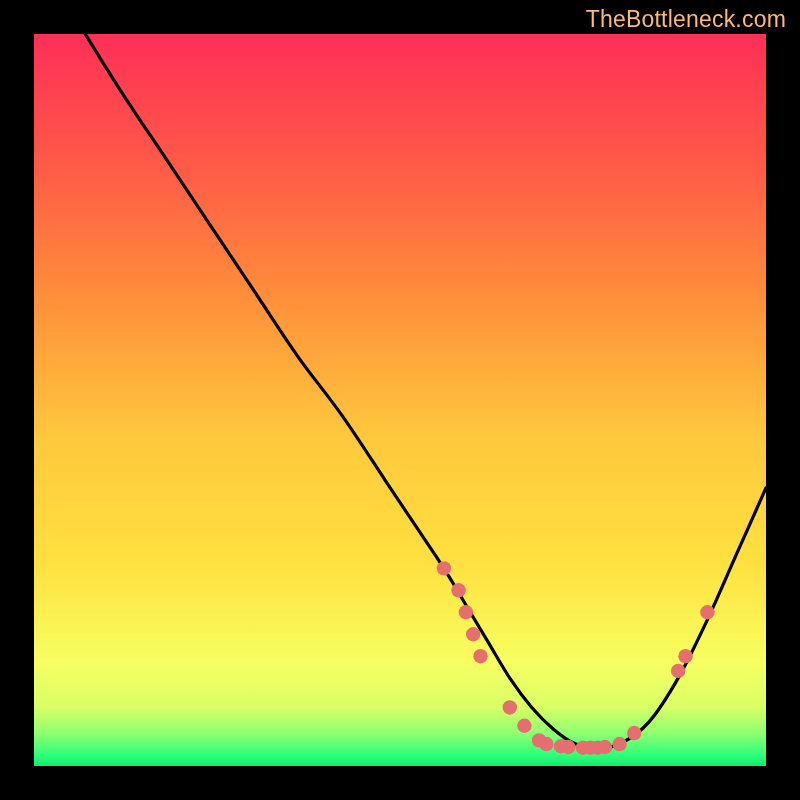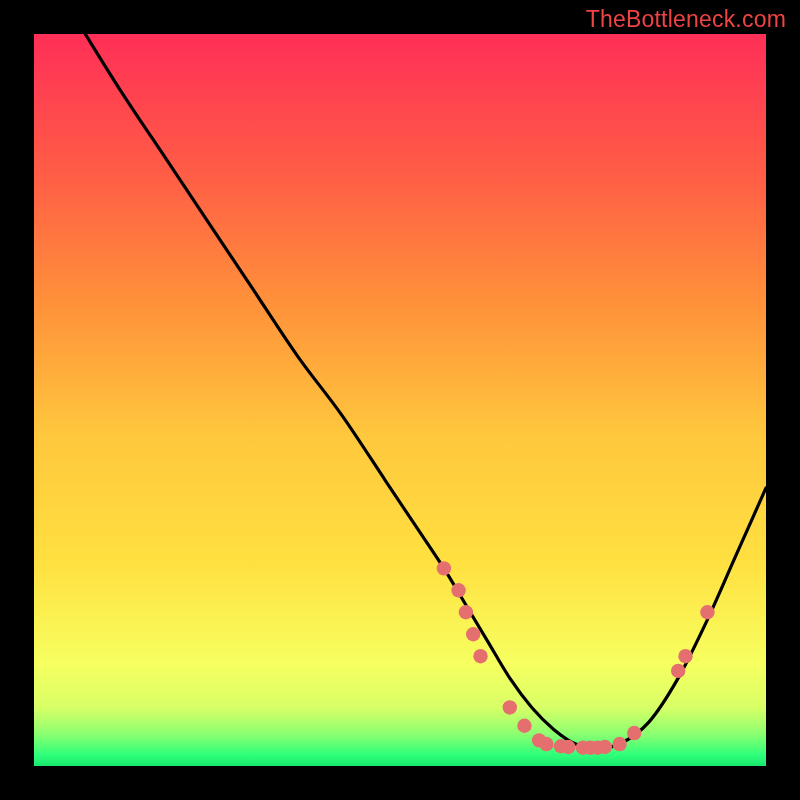--- a/index.html
+++ b/index.html
@@ -8,21 +8,21 @@
     height: 800px;
     background: #000;
     position: relative;
     font-family: Arial, sans-serif;
     overflow: hidden;
   }
   .watermark {
     position: absolute;
     top: 6px;
     right: 14px;
-    color: #ef4444;
+    color: #fdba74;
     font-size: 23px;
     font-weight: 500;
     z-index: 10;
     letter-spacing: 0.2px;
   }
   .plot-frame {
     position: absolute;
     left: 34px;
     top: 34px;
     width: 732px;

